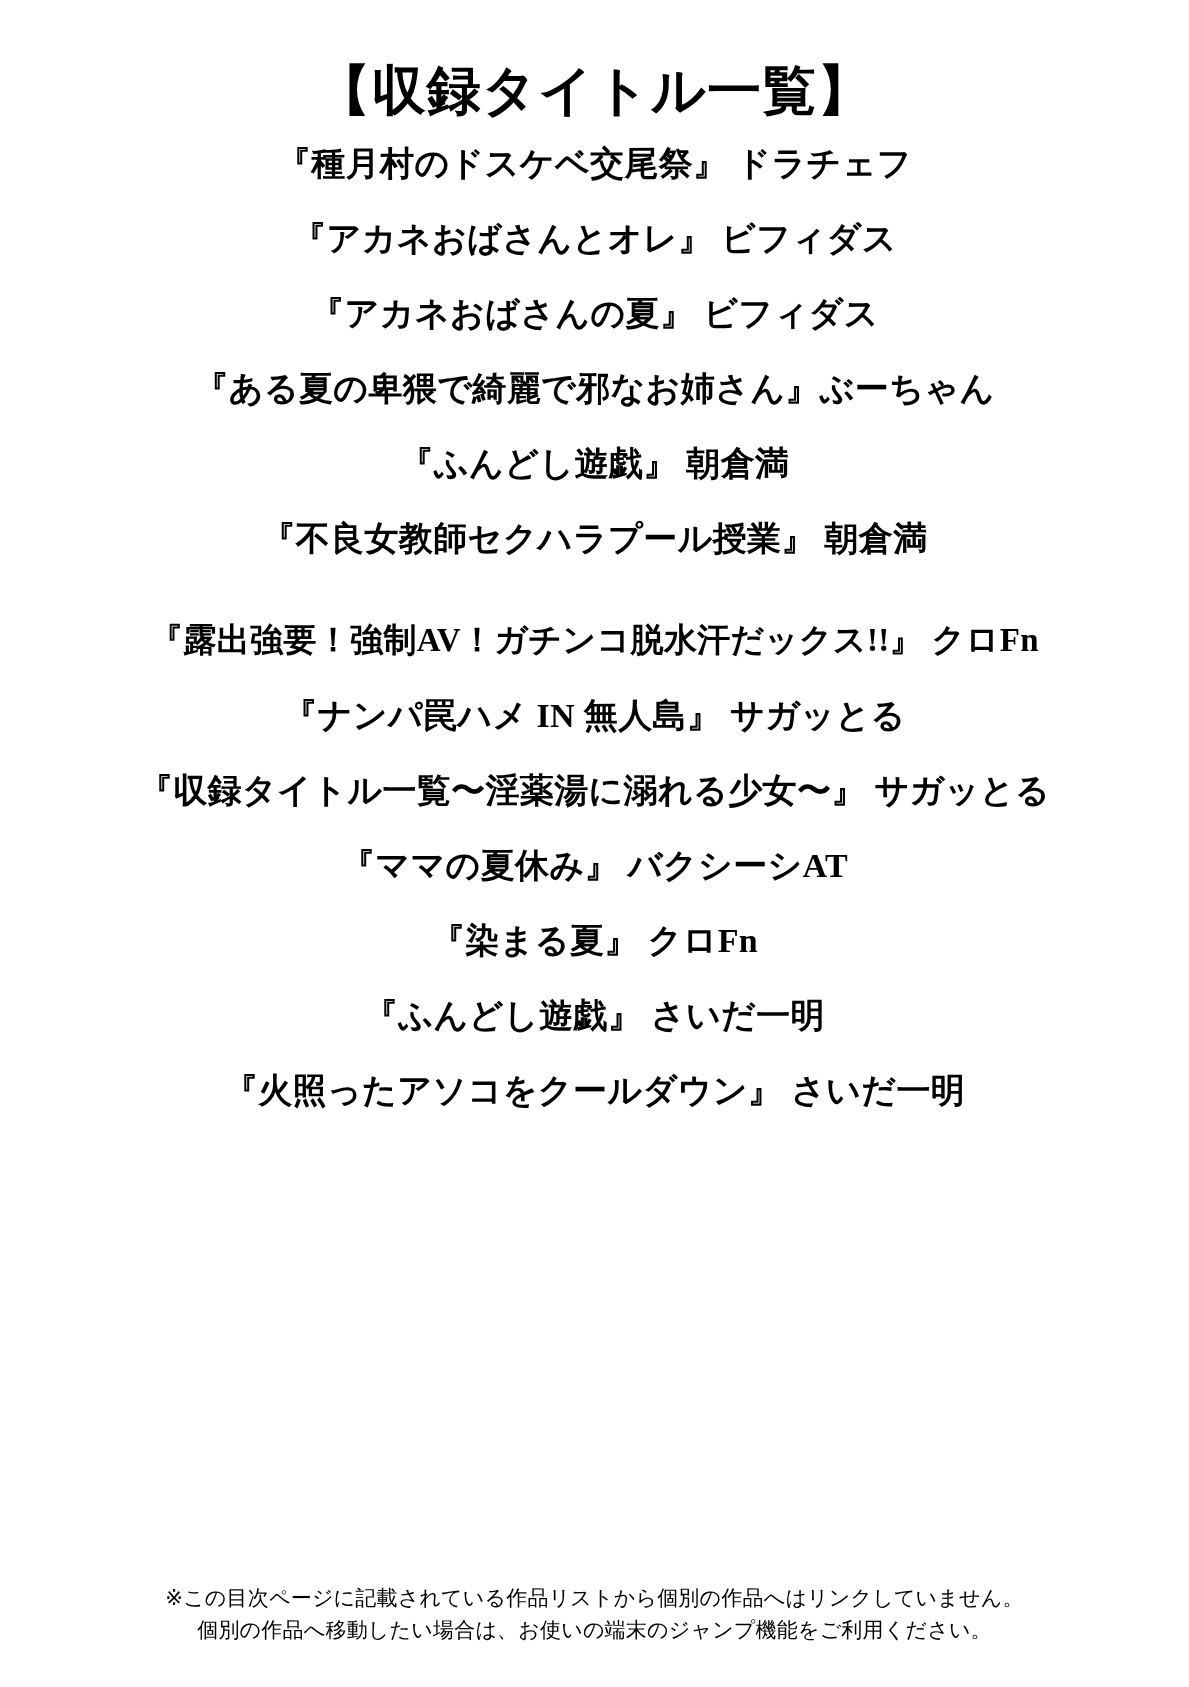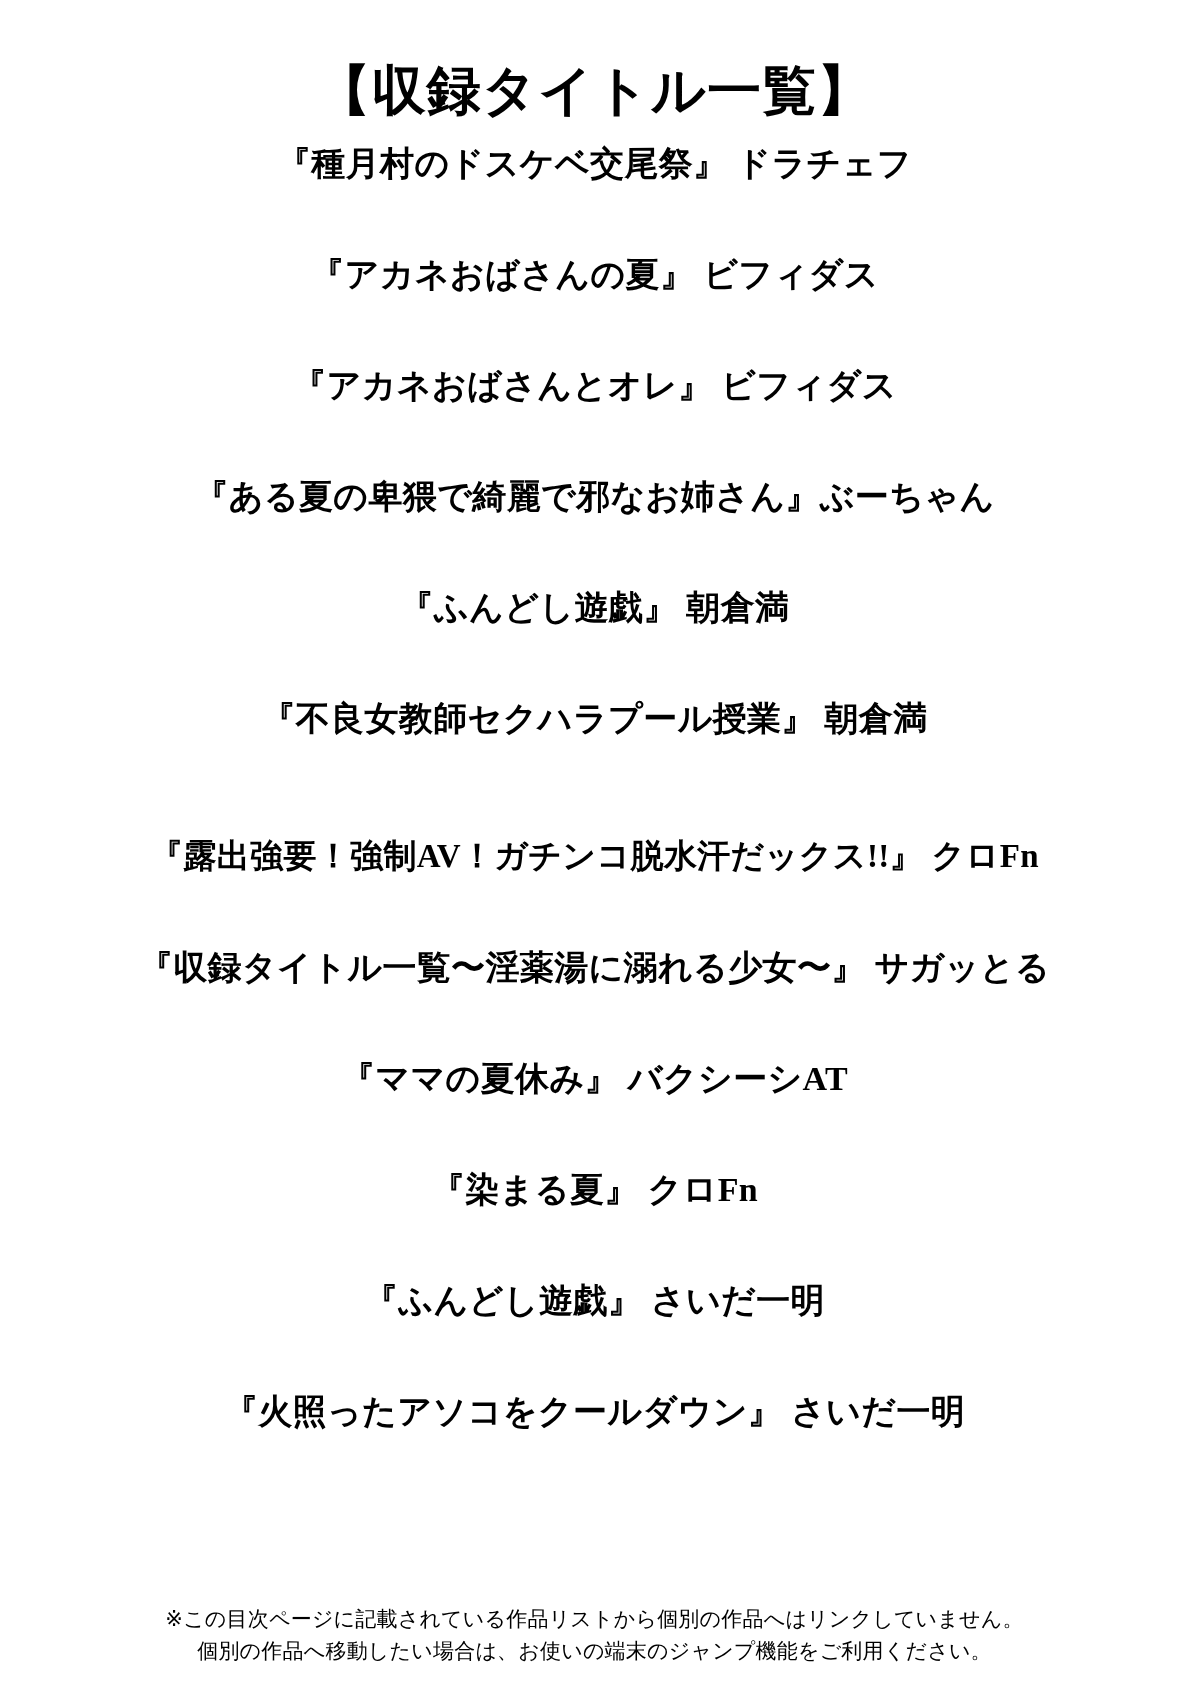--- a/index.html
+++ b/index.html
@@ -12,42 +12,41 @@
     height: 1687px;
     font-family: "Liberation Serif", "DejaVu Serif", serif;
     color: #000000;
     position: relative;
     overflow: hidden;
   }
   .page {
     width: 1189px;
     height: 1687px;
     box-sizing: border-box;
-    padding: 50px 40px 19px 40px;
+    padding: 50px 40px 40px 40px;
     display: flex;
     flex-direction: column;
   }
   .doc-title {
     text-align: center;
     font-size: 54px;
     font-weight: 700;
     letter-spacing: 0.02em;
     line-height: 1.25;
     margin: 8px 0 18px 0;
     font-family: "Liberation Serif", "DejaVu Serif", serif;
   }
   .title-list {
     list-style: none;
     margin: 0;
     padding: 0;
     flex: 1 1 auto;
     display: flex;
     flex-direction: column;
     justify-content: flex-start;
-    gap: 36px;
   }
   .title-list li {
     text-align: center;
     font-size: 34px;
     font-weight: 700;
     line-height: 1.15;
     margin: 0 0 36px 0;
     letter-spacing: 0.01em;
     white-space: nowrap;
   }
@@ -70,26 +69,27 @@
 </style>
 </head>
 <body>
 
 <div class="page">
 
   <h1 class="doc-title">【収録タイトル一覧】</h1>
 
   <ul class="title-list">
     <li>『種月村のドスケベ交尾祭』 ドラチェフ</li>
+    <li>『アカネおばさんとオレ』 ビフィダス</li>
     <li>『アカネおばさんの夏』 ビフィダス</li>
-    <li>『アカネおばさんとオレ』 ビフィダス</li>
     <li>『ある夏の卑猥で綺麗で邪なお姉さん』ぶーちゃん</li>
     <li>『ふんどし遊戯』 朝倉満</li>
     <li>『不良女教師セクハラプール授業』 朝倉満</li>
     <li class="tight">『露出強要！強制AV！ガチンコ脱水汗だックス!!』 クロFn</li>
+    <li>『ナンパ罠ハメ IN 無人島』 サガッとる</li>
     <li>『収録タイトル一覧〜淫薬湯に溺れる少女〜』 サガッとる</li>
     <li>『ママの夏休み』 バクシーシAT</li>
     <li>『染まる夏』 クロFn</li>
     <li>『ふんどし遊戯』 さいだ一明</li>
     <li>『火照ったアソコをクールダウン』 さいだ一明</li>
   </ul>
 
   <div class="footnote">
     <div>※この目次ページに記載されている作品リストから個別の作品へはリンクしていません。</div>
     <div>個別の作品へ移動したい場合は、お使いの端末のジャンプ機能をご利用ください。</div>

